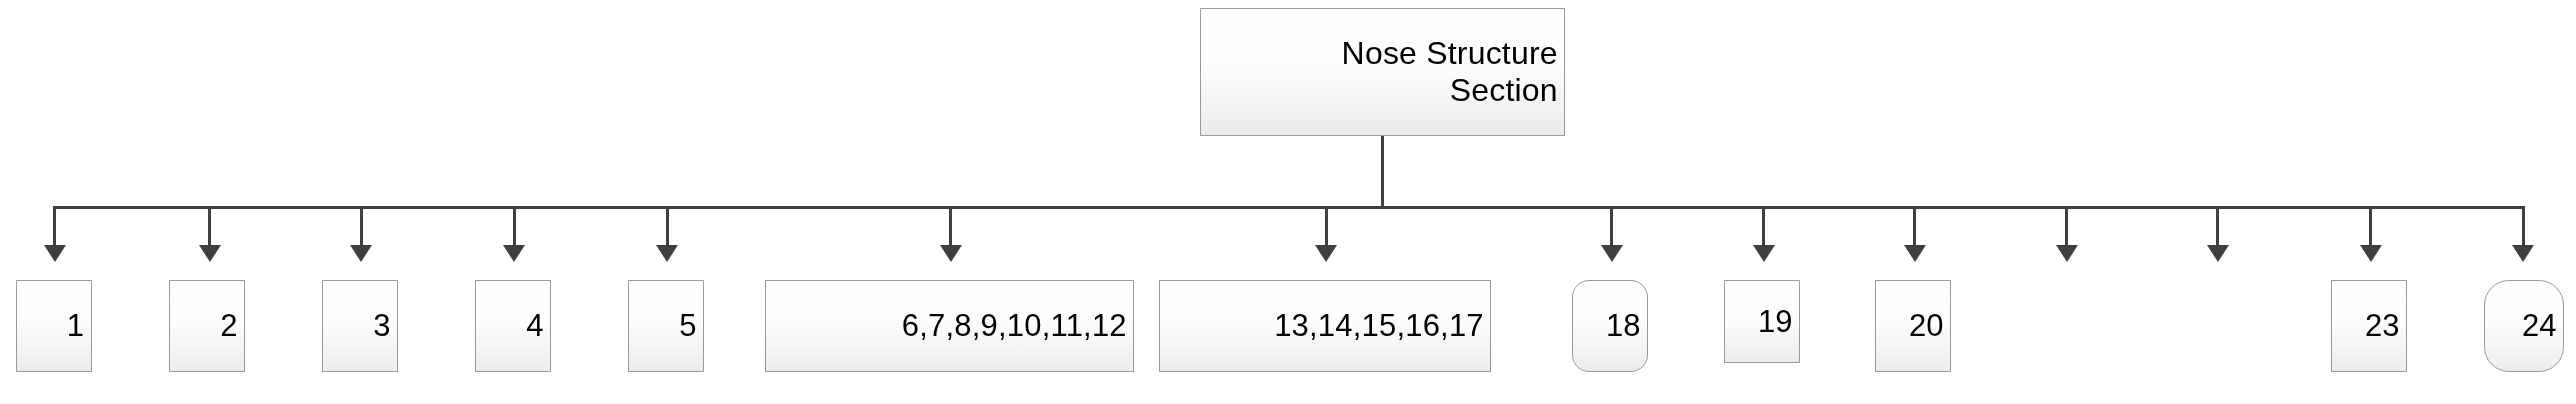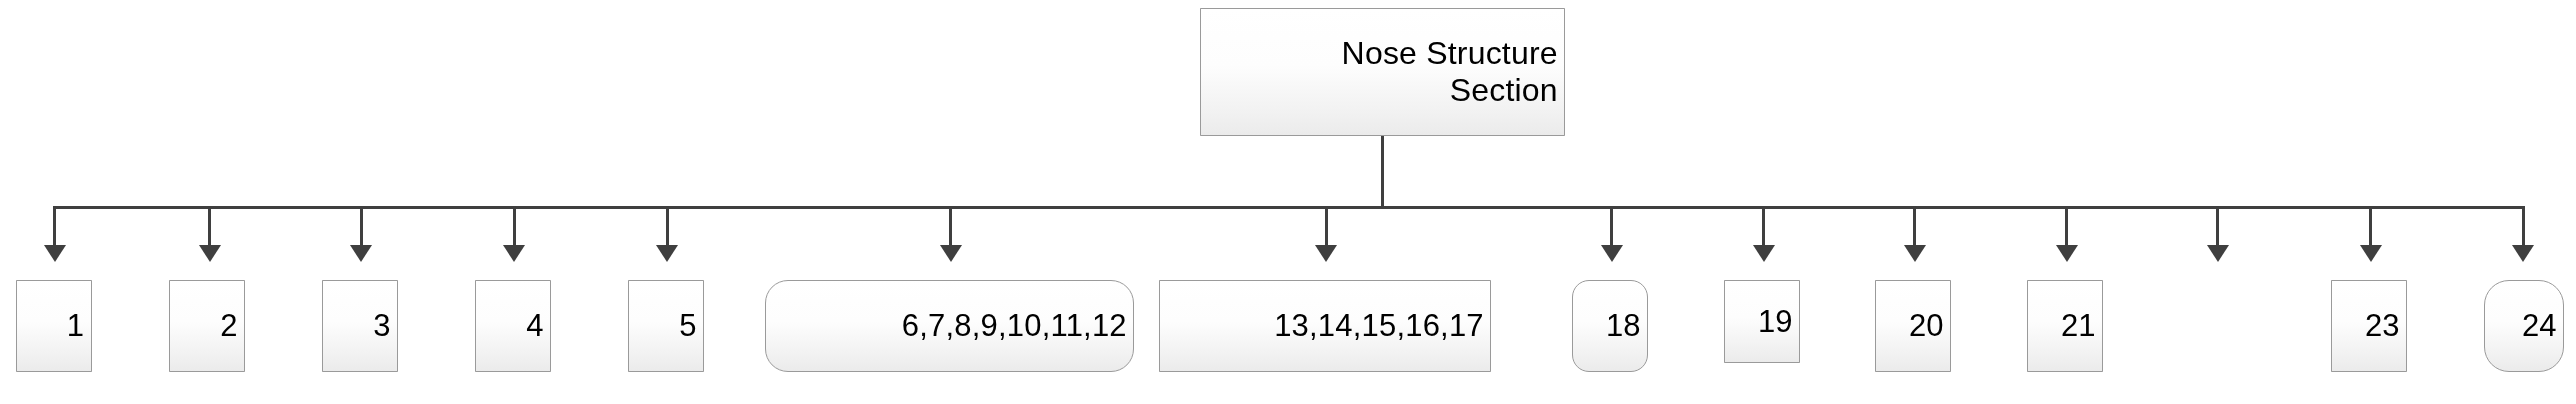--- a/index.html
+++ b/index.html
@@ -125,38 +125,35 @@
   </div>
   <div class="node" style="left:322px; top:280px; width:76px; height:92px;">
     <span class="node-label">3</span>
   </div>
   <div class="node" style="left:475px; top:280px; width:76px; height:92px;">
     <span class="node-label">4</span>
   </div>
   <div class="node" style="left:628px; top:280px; width:76px; height:92px;">
     <span class="node-label">5</span>
   </div>
-  <div class="node" style="left:765px; top:280px; width:369px; height:92px;border-radius:23px;">
+  <div class="node" style="left:765px; top:280px; width:369px; height:92px;">
     <span class="node-label">6,7,8,9,10,11,12</span>
   </div>
   <div class="node" style="left:1159px; top:280px; width:332px; height:92px;">
     <span class="node-label">13,14,15,16,17</span>
   </div>
   <div class="node" style="left:1572px; top:280px; width:76px; height:92px;border-radius:17px;">
     <span class="node-label">18</span>
   </div>
   <div class="node" style="left:1724px; top:280px; width:76px; height:83px;padding-left:20px;">
     <span class="node-label">19</span>
   </div>
   <div class="node" style="left:1875px; top:280px; width:76px; height:92px;">
     <span class="node-label">20</span>
   </div>
-  <div class="node" style="left:2027px; top:280px; width:76px; height:92px;">
-    <span class="node-label">21</span>
-  </div>
   <div class="node" style="left:2331px; top:280px; width:76px; height:92px;">
     <span class="node-label">23</span>
   </div>
   <div class="node" style="left:2484px; top:280px; width:80px; height:92px;border-radius:25px;">
     <span class="node-label">24</span>
   </div>
 
 </div>
 
 

